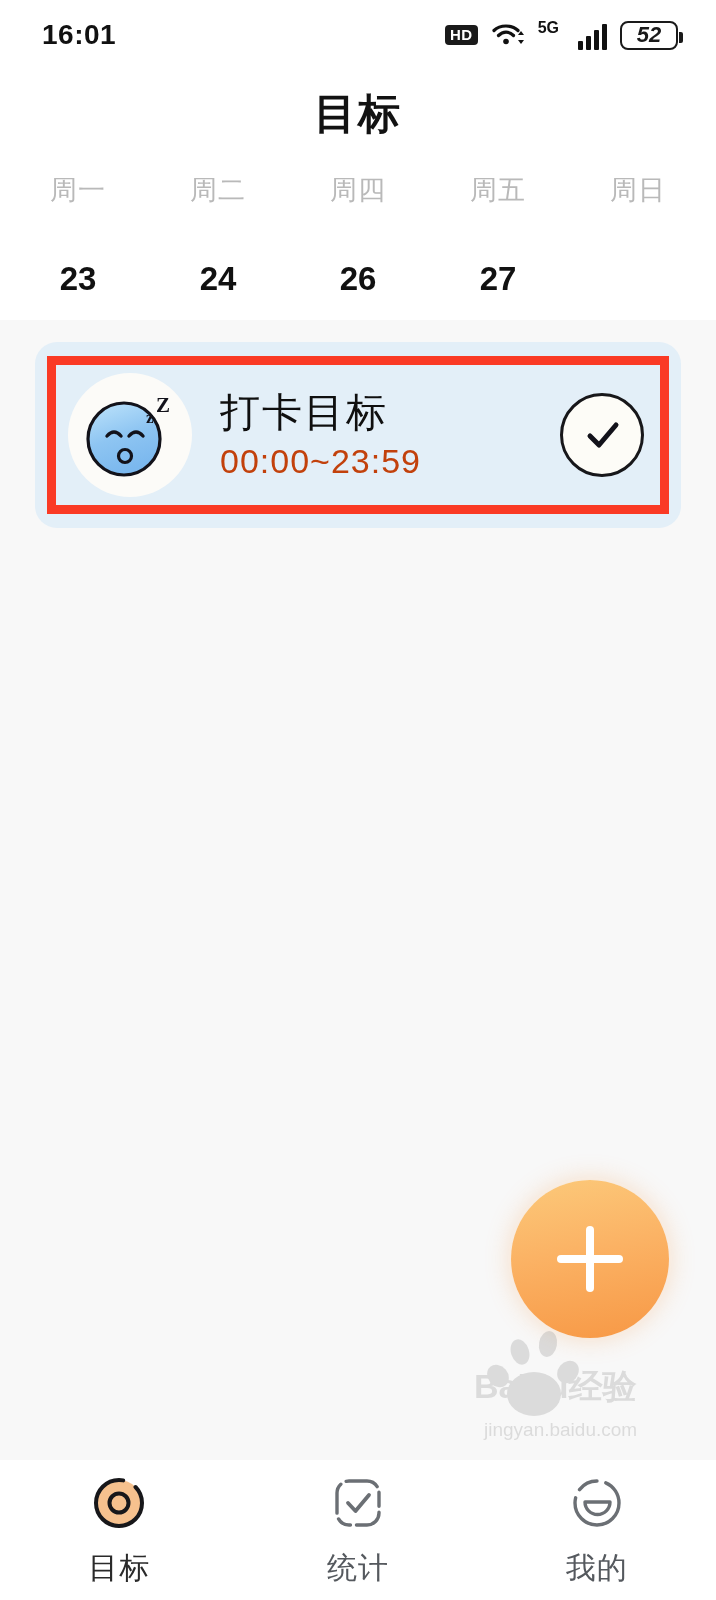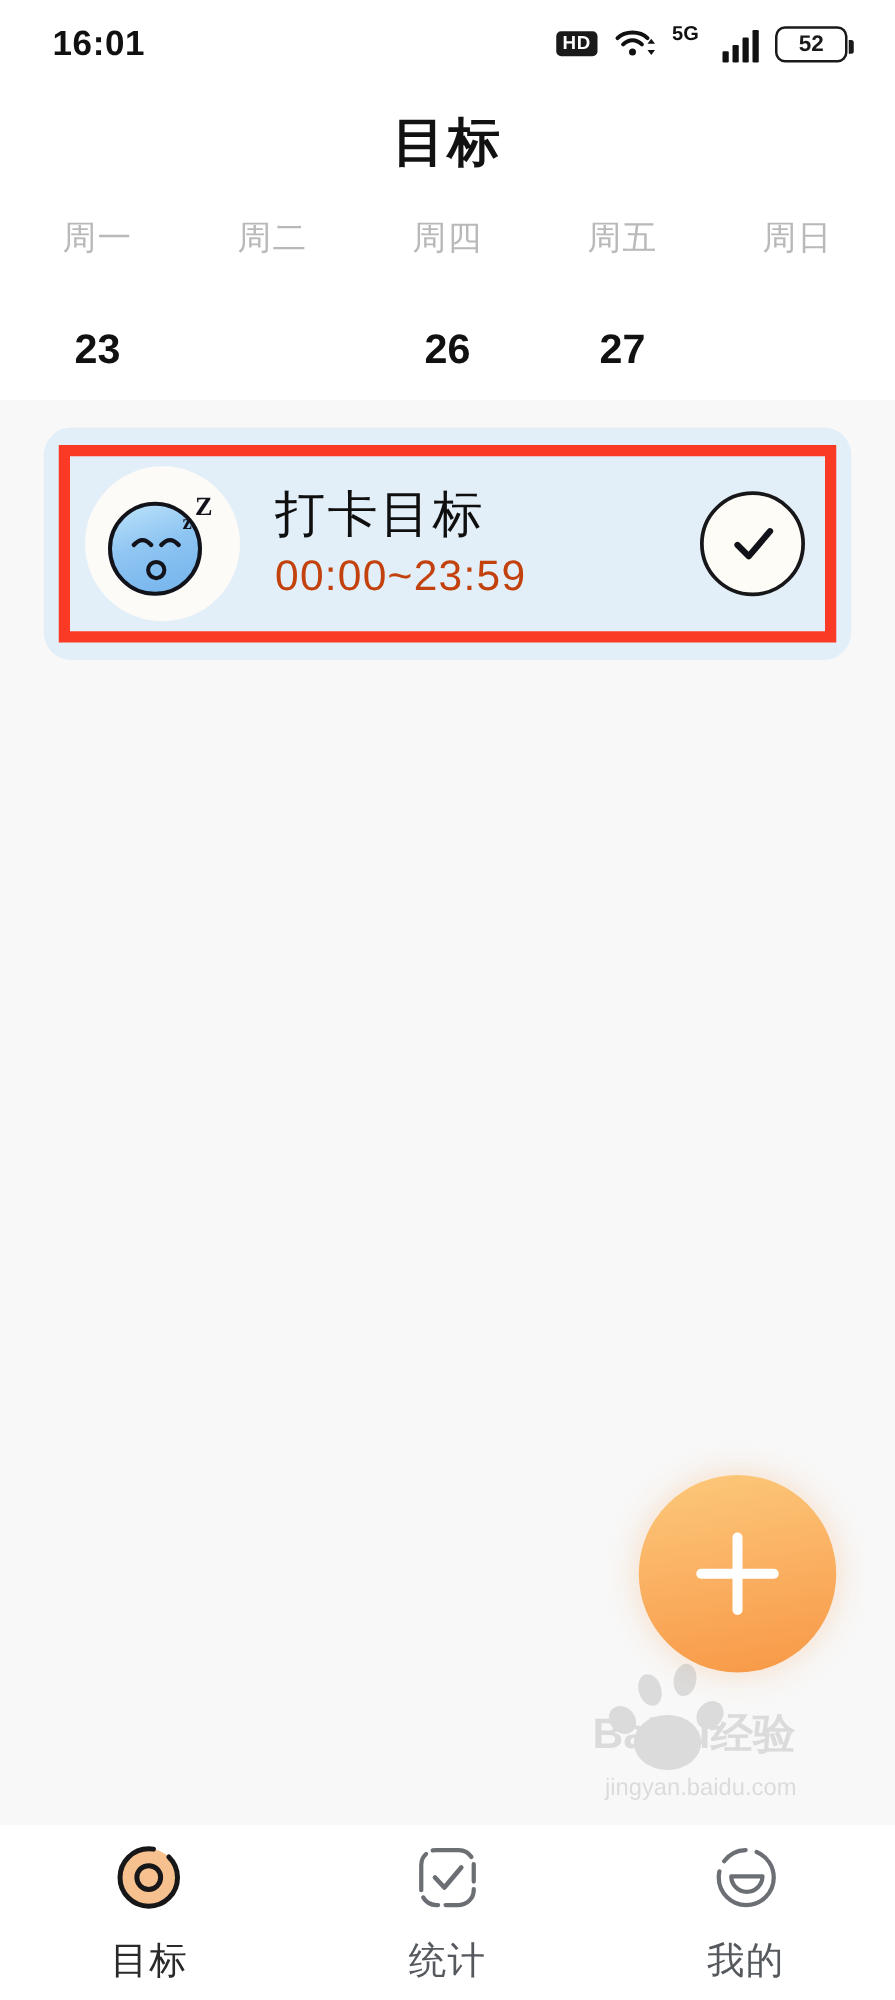--- a/index.html
+++ b/index.html
@@ -45,21 +45,21 @@
   .battery {
     position:relative;
     width:58px; height:29px;
     border:2.5px solid #1a1a1a; border-radius:8px;
     display:flex; align-items:center; justify-content:center;
   }
   .battery::after {
     content:""; position:absolute; right:-7px; top:9px;
     width:4px; height:11px; background:#1a1a1a; border-radius:0 2px 2px 0;
   }
-  .battery span { font-size:18px; font-weight:600; color:#1a1a1a; line-height:1; }
+  .battery span { font-size:22px; font-weight:600; color:#1a1a1a; line-height:1;font-style:italic; }
 
   
   .titlebar {
     background:#ffffff; flex:0 0 88px;
     display:flex; align-items:center; justify-content:center;
   }
   .title-text { font-size:42px; font-weight:600; color:#121212; letter-spacing:2px; }
 
   
   .weekstrip {
@@ -214,20 +214,23 @@
 
     <div class="day-col">
       <div class="day-name">周一</div>
       <div class="day-num-wrap">
         <span class="day-num">23</span>
       </div>
     </div>
 
     <div class="day-col">
       <div class="day-name">周二</div>
+      <div class="day-num-wrap">
+        <span class="day-num">24</span>
+      </div>
     </div>
 
 
     <div class="day-col">
       <div class="day-name">周四</div>
       <div class="day-num-wrap">
         <span class="day-num">26</span>
       </div>
     </div>
 

